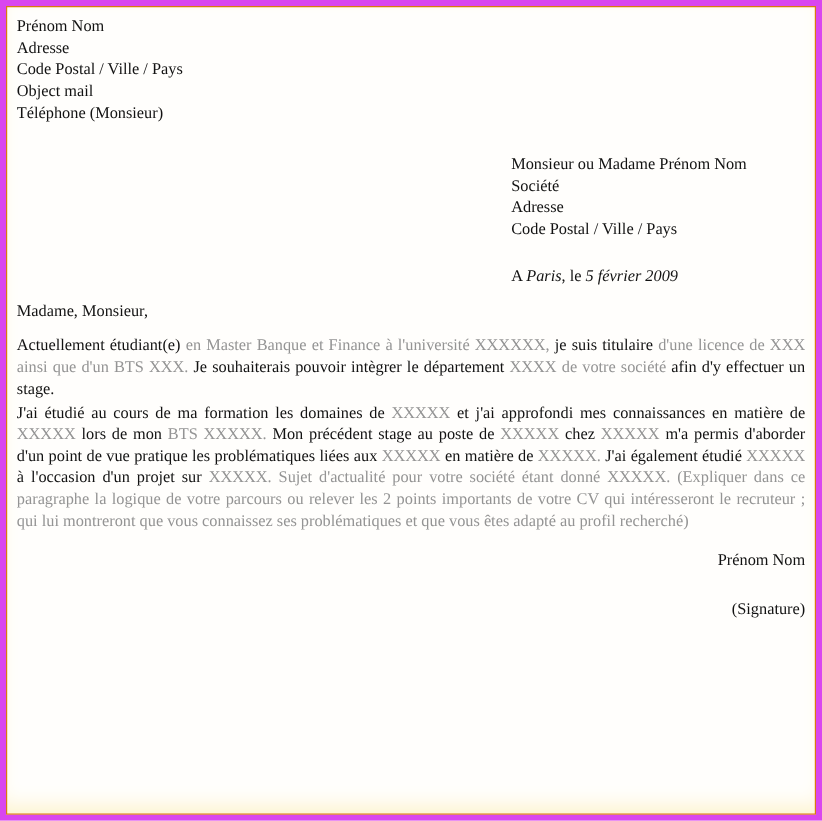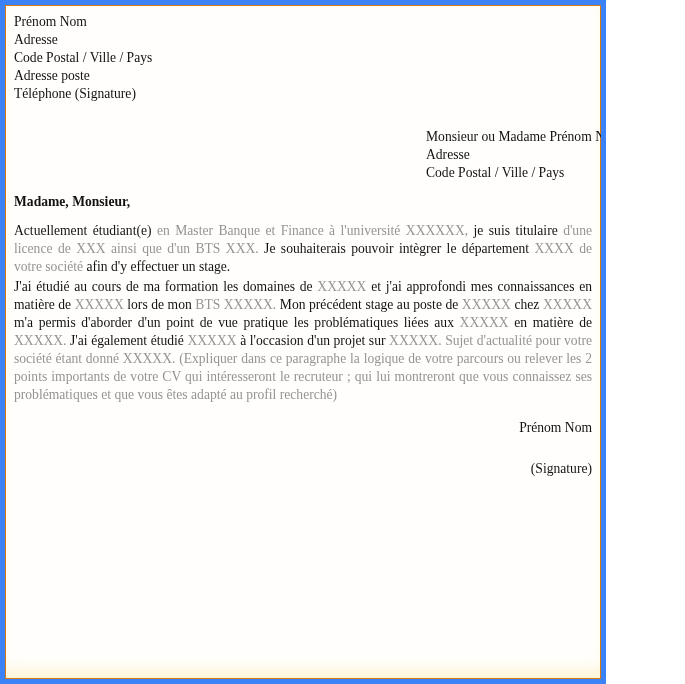--- a/index.html
+++ b/index.html
@@ -2,69 +2,71 @@
 <html><head>
 <meta charset="utf-8">
 <style>
   html, body {
     margin: 0;
     padding: 0;
     background: #ffffff;
   }
   .letter-frame {
     position: relative;
-    width: 606px;
+    width: 685px;
     height: 684px;
     box-sizing: border-box;
-    border: 5px solid #3b82f6;
+    border: 5px solid #d946ef;
     box-shadow: inset 0 0 0 1px #d9790f,
                 inset 0 -14px 18px -8px #fcf2c8,
                 inset 0 4px 10px -8px #fcf2c8;
     background: #fffefc;
     overflow: hidden;
     font-family: "Liberation Serif", "DejaVu Serif", serif;
     font-size: 13.6px;
     line-height: 18px;
     color: #121212;
     padding: 8px 9px 0 9px;
   }
   .block { margin: 0; }
   .line { white-space: nowrap; }
   .recipient-block { margin-top: 25px; margin-left: 412px; }
   .date-line { margin-top: 21px; margin-left: 412px; }
   .subject-line { margin-top: 44px; font-weight: bold; }
-  .salutation-line { margin-top: 11px; font-weight: bold; }
+  .salutation-line { margin-top: 11px; }
   .para { margin: 11px 0 0 0; text-align: justify; font-family: Liberation Serif, serif; }
   .para-2 { margin-top: 2px; }
   .para-close { margin-top: 13px; }
   .signature-name { margin-top: 15px; text-align: right; }
   .signature-label { margin-top: 23px; text-align: right; }
   .muted { color: #949494; }
   .italic { font-style: italic; }
   .bold { font-weight: bold; }
 </style>
 </head>
 <body>
 
 <div class="letter-frame">
 
   <div class="block sender-block">
     <div class="line">Prénom Nom</div>
     <div class="line">Adresse</div>
     <div class="line">Code Postal / Ville / Pays</div>
-    <div class="line">Adresse poste</div>
-    <div class="line">Téléphone (Signature)</div>
+    <div class="line">Object mail</div>
+    <div class="line">Téléphone (Monsieur)</div>
   </div>
 
   <div class="block recipient-block">
     <div class="line">Monsieur ou Madame Prénom Nom</div>
+    <div class="line">Société</div>
     <div class="line">Adresse</div>
     <div class="line">Code Postal / Ville / Pays</div>
   </div>
 
+  <div class="block date-line"><span>A </span><span class="italic">Paris</span><span>, le </span><span class="italic">5 février 2009</span></div>
 
 
   <div class="block salutation-line">Madame, Monsieur,</div>
 
   <div class="block para para-1"><span>Actuellement étudiant(e) </span><span class="muted">en Master Banque et Finance à l'université XXXXXX, </span><span>je suis titulaire </span><span class="muted">d'une licence de XXX ainsi que d'un BTS XXX. </span><span>Je souhaiterais pouvoir intègrer le département </span><span class="muted">XXXX de votre société </span><span>afin d'y effectuer un stage.</span></div>
 
   <div class="block para para-2"><span>J'ai étudié au cours de ma formation les domaines de </span><span class="muted">XXXXX </span><span>et j'ai approfondi mes connaissances en matière de </span><span class="muted">XXXXX </span><span>lors de mon </span><span class="muted">BTS XXXXX. </span><span>Mon précédent stage au poste de </span><span class="muted">XXXXX </span><span>chez </span><span class="muted">XXXXX </span><span>m'a permis d'aborder d'un point de vue pratique les problématiques liées aux </span><span class="muted">XXXXX </span><span>en matière de </span><span class="muted">XXXXX. </span><span>J'ai également étudié </span><span class="muted">XXXXX </span><span>à l'occasion d'un projet sur </span><span class="muted">XXXXX. </span><span class="muted">Sujet d'actualité pour votre société étant donné XXXXX. (Expliquer dans ce paragraphe la logique de votre parcours ou relever les 2 points importants de votre CV qui intéresseront le recruteur ; qui lui montreront que vous connaissez ses problématiques et que vous êtes adapté au profil recherché)</span></div>
 
 
   <div class="block signature-name">Prénom Nom</div>

